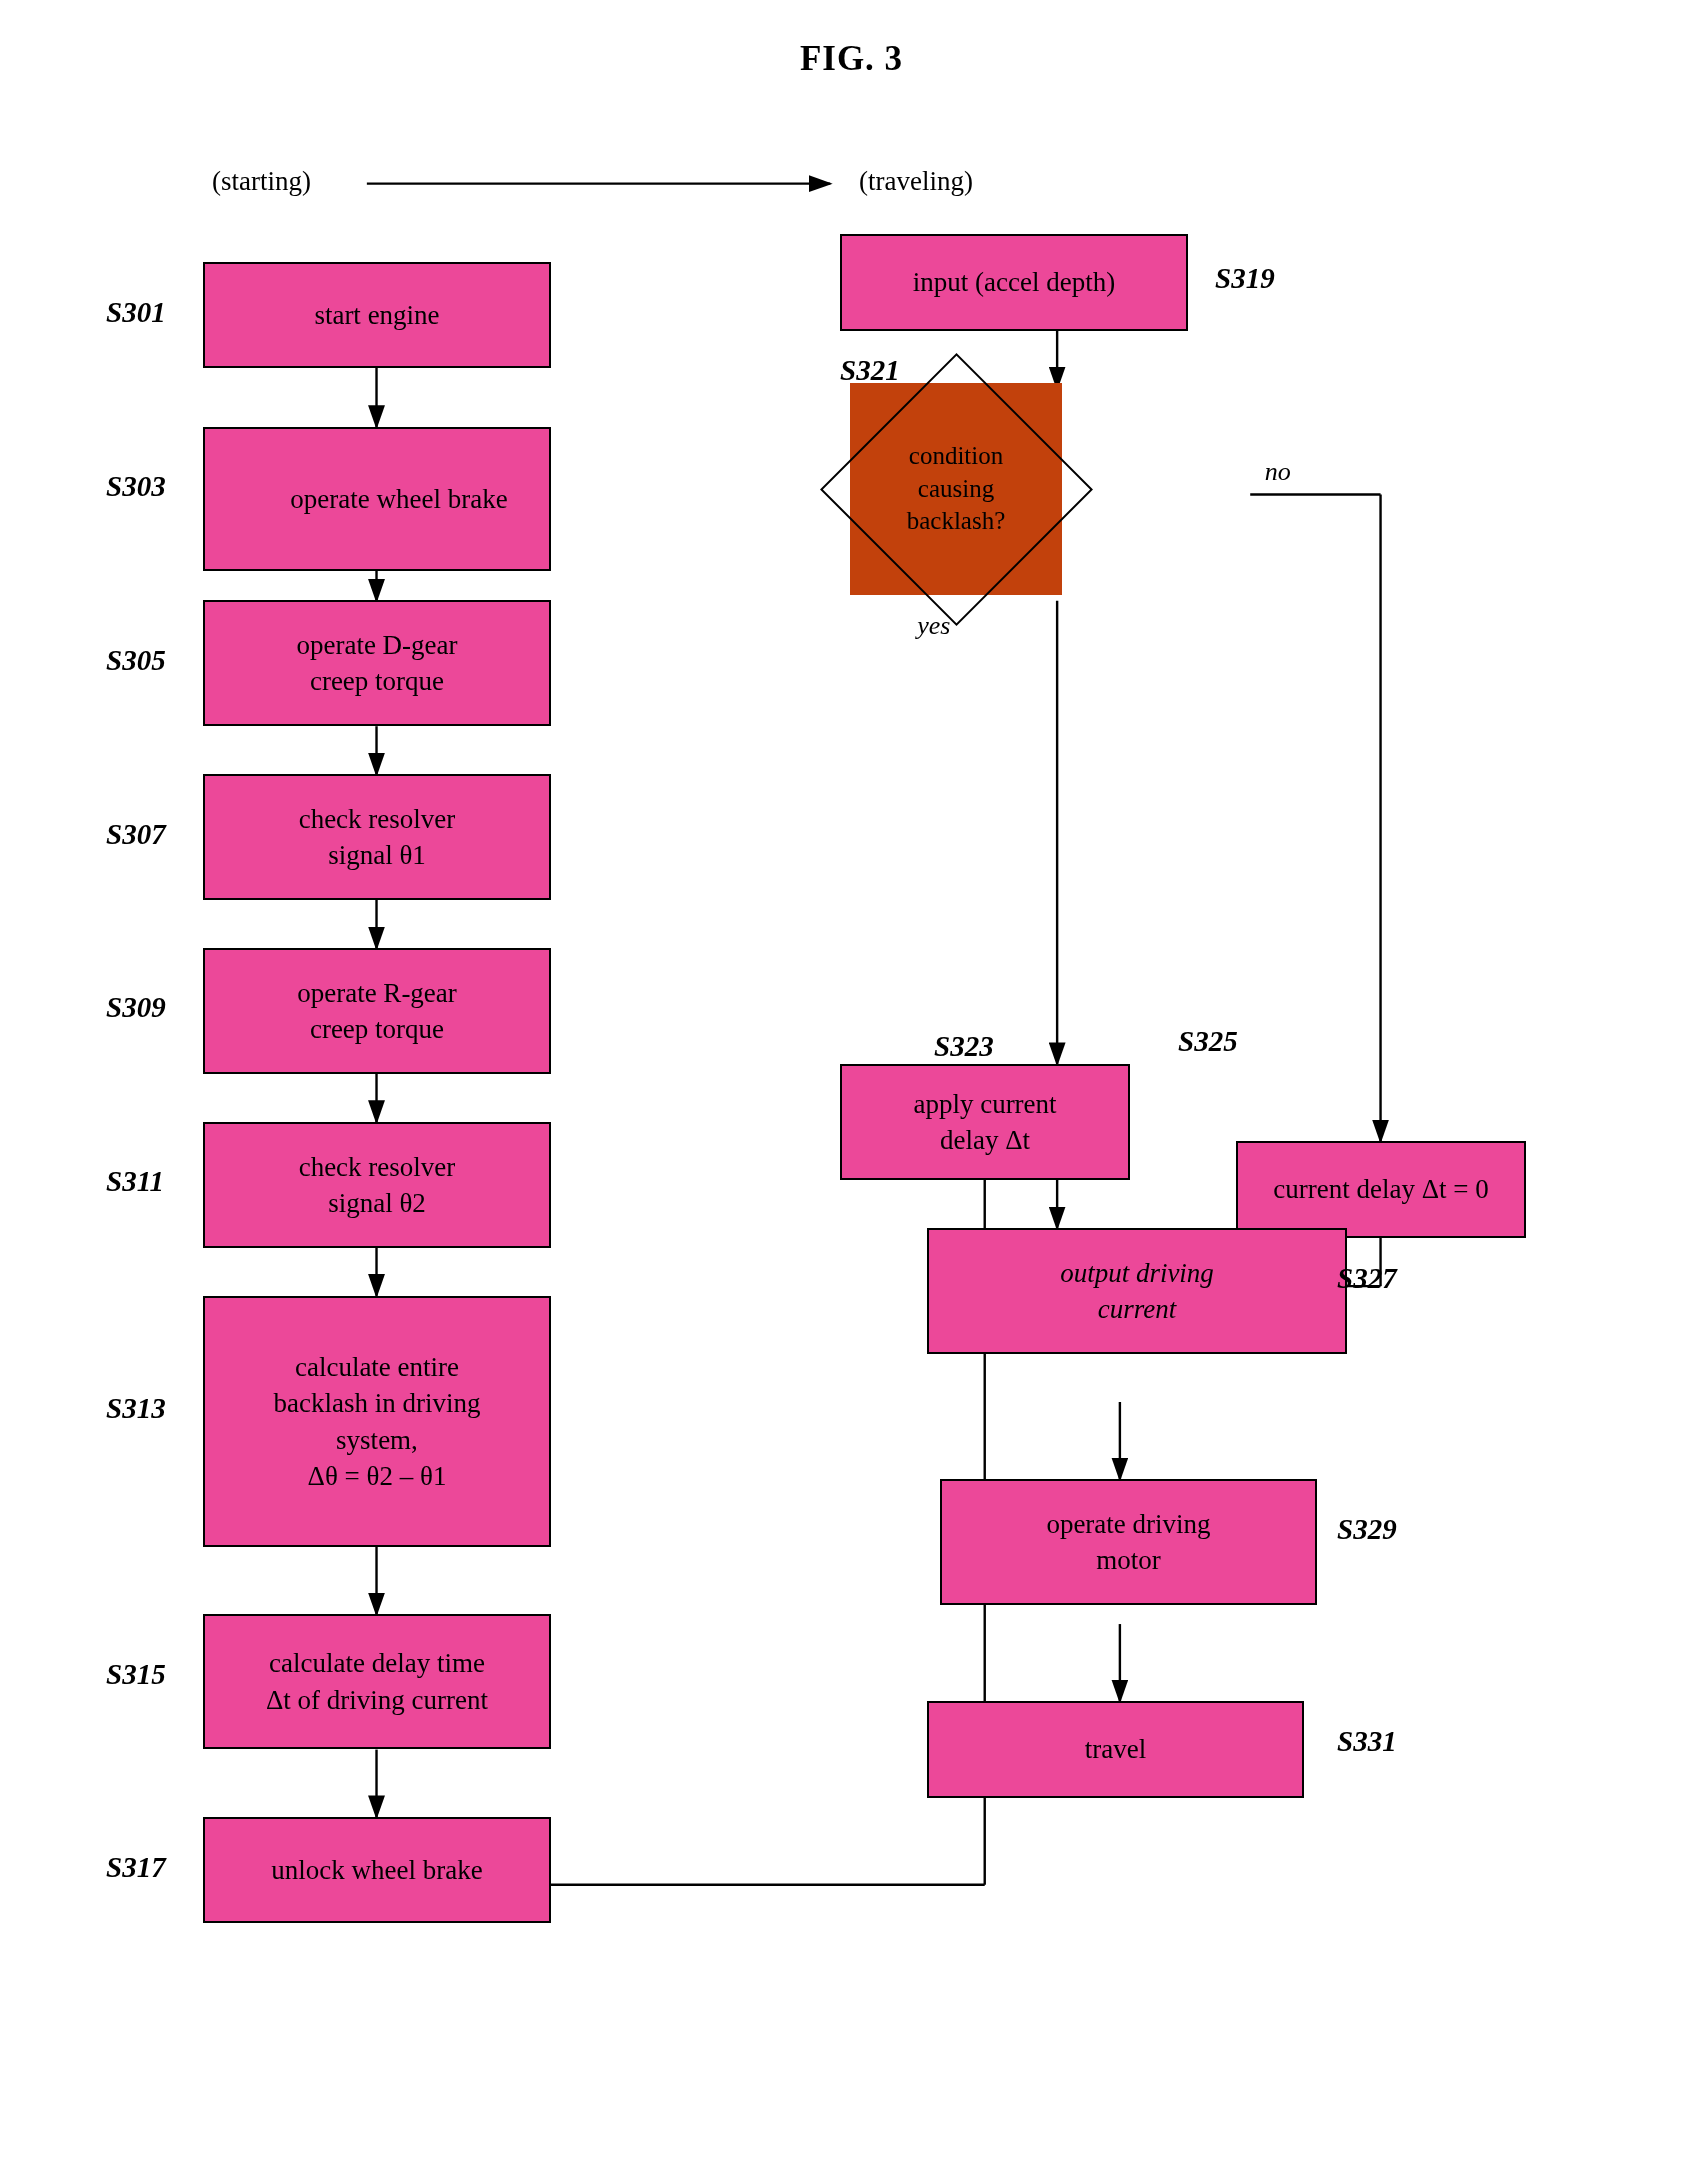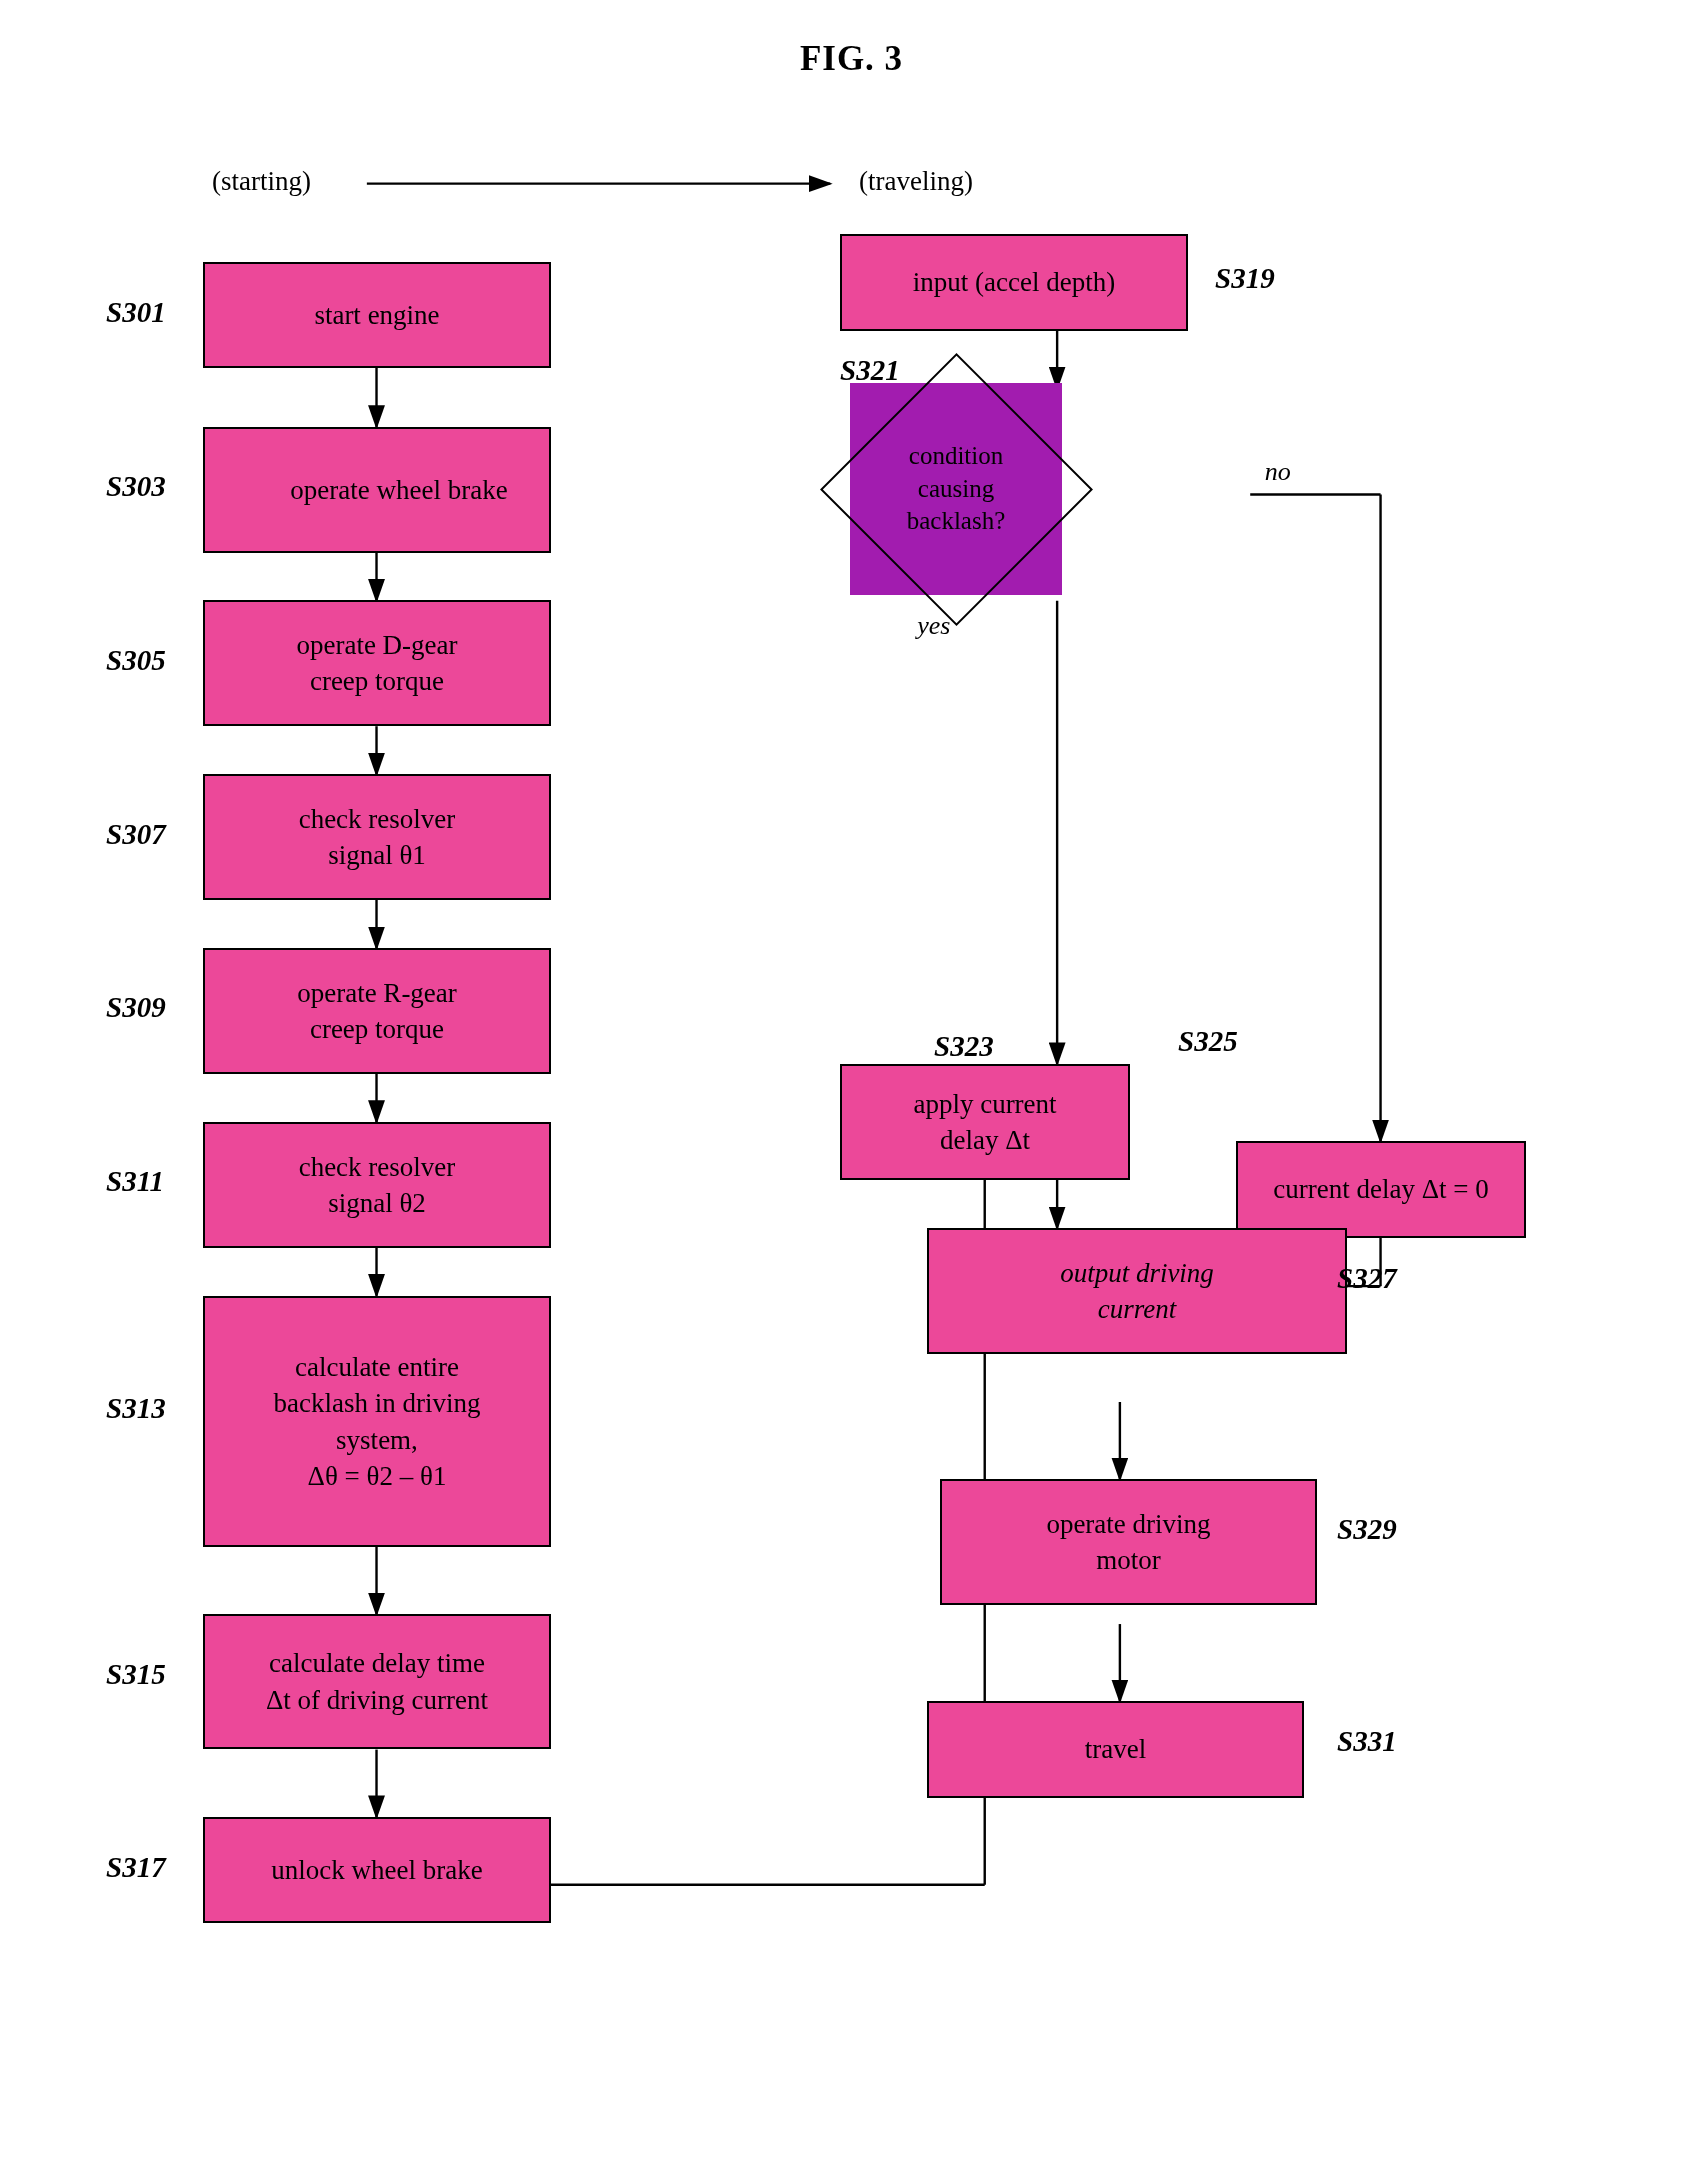--- a/index.html
+++ b/index.html
@@ -35,21 +35,21 @@
       display: flex;
       align-items: center;
       justify-content: center;
       text-align: center;
       font-size: 27px;
       line-height: 1.35;
     }
 
     .flow-diamond {
       position: absolute;
-      background: #a21caf;
+      background: #c2410c;
       display: flex;
       align-items: center;
       justify-content: center;
       text-align: center;
       font-size: 25px;
       line-height: 1.3;
     }
 
     .flow-diamond .diamond-inner {
       transform: rotate(45deg);
@@ -148,21 +148,21 @@
     <text x="950" y="545" font-size="27" font-family="Times New Roman" font-style="italic">yes</text>
 
     <text x="1310" y="385" font-size="27" font-family="Times New Roman" font-style="italic">no</text>
   </svg>
 
   <div class="flow-box" style="left:203px; top:154px; width:348px; height:106px;">
     <span>start engine</span>
   </div>
   <div class="step-label" style="left:106px; top:188px;">S301</div>
 
-  <div class="flow-box" style="left:203px; top:319px; width:348px; height:126px;padding-left:44px;">
+  <div class="flow-box" style="left:203px; top:319px; width:348px; height:144px;padding-left:44px;">
     <span>operate wheel
 brake</span>
   </div>
   <div class="step-label" style="left:106px; top:362px;">S303</div>
 
   <div class="flow-box" style="left:203px; top:492px; width:348px; height:126px;">
     <span>operate D-gear<br>creep torque</span>
   </div>
   <div class="step-label" style="left:106px; top:536px;">S305</div>
 

